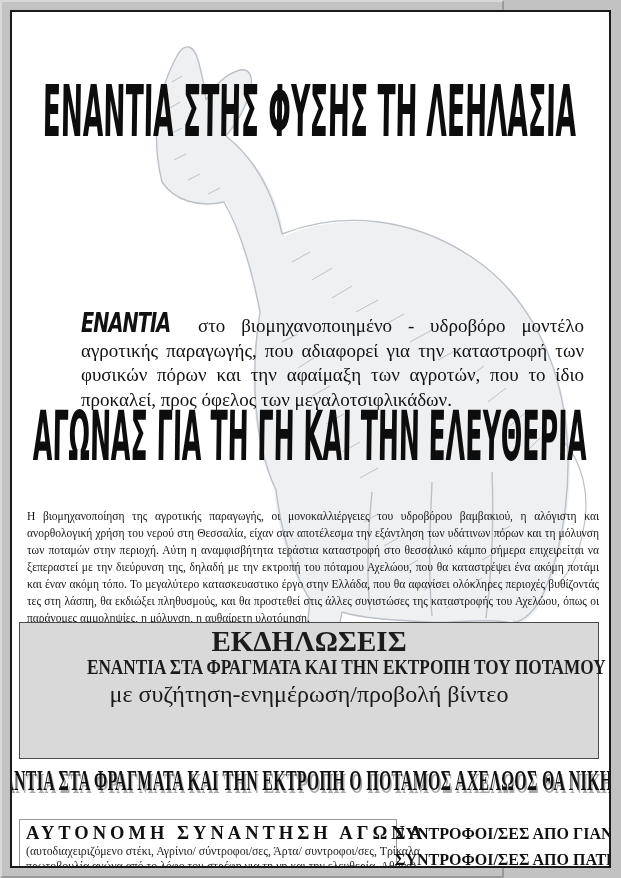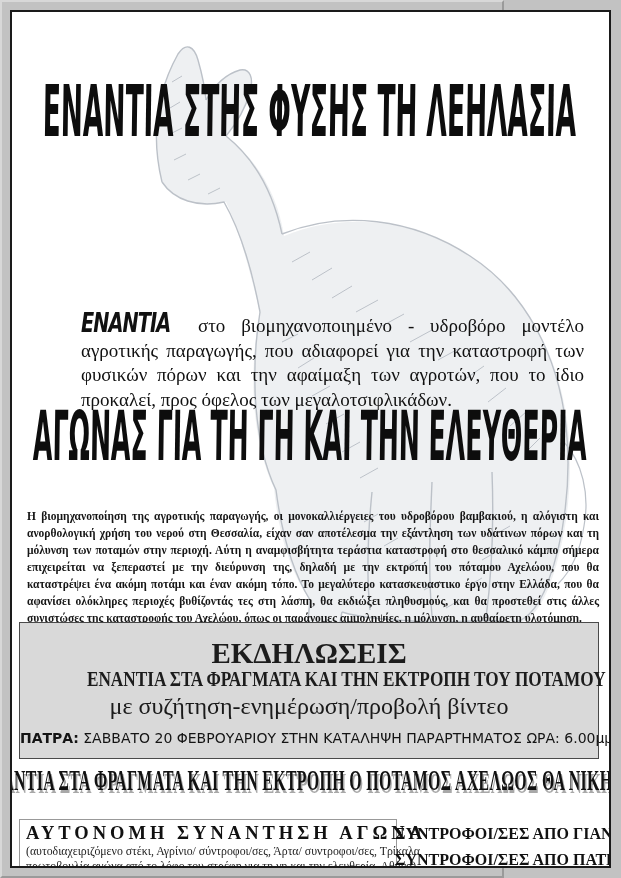--- a/index.html
+++ b/index.html
@@ -68,31 +68,31 @@
     font-weight:bold;font-style:italic;
     font-size:21px;
     transform:scale(0.92,1.25);
     transform-origin:0 70%;
     margin-right:4px;
     letter-spacing:-1px;
   }
   .body-para{
     top:496px;left:15px;width:572px;margin:0;
     font-size:11.5px;line-height:17px;
-    font-weight:bold;
+    font-weight:normal;
     text-align:justify;
     color:#161616;
   }
   .events-box{
     box-sizing:border-box;
     top:610px;left:7px;width:580px;height:137px;
     background:#d9d9d9;
     border:1px solid #4a4a4a;
     text-align:center;
-    padding-top:14px;
+    padding-top:2px;
   }
   .events-title{
     font-size:29px;font-weight:bold;color:#1c1c1c;
     transform:scaleY(1.05);transform-origin:center top;
     line-height:1.05;
   }
   .events-subtitle{height:25px;}
   .events-subtitle > span{
     display:inline-block;white-space:nowrap;
     font-size:21px;font-weight:bold;color:#1c1c1c;
@@ -194,24 +194,20 @@
     </div>
 
     <p class="layer body-para">Η βιομηχανοποίηση της αγροτικής παραγωγής, οι μονοκαλλιέργειες του υδροβόρου βαμβακιού, η αλόγιστη και ανορθολογική χρήση του νερού στη Θεσσαλία, είχαν σαν αποτέλεσμα την εξάντληση των υδάτινων πόρων και τη μόλυνση των ποταμών στην περιοχή. Αύτη η αναμφισβήτητα τεράστια καταστροφή στο θεσσαλικό κάμπο σήμερα επιχειρείται να ξεπεραστεί με την διεύρυνση της, δηλαδή με την εκτροπή του πόταμου Αχελώου, που θα καταστρέψει ένα ακόμη ποτάμι και έναν ακόμη τόπο. Το μεγαλύτερο κατασκευαστικο έργο στην Ελλάδα, που θα αφανίσει ολόκληρες περιοχές βυθίζοντάς τες στη λάσπη, θα εκδιώξει πληθυσμούς, και θα προστεθεί στις άλλες συνιστώσες της καταστροφής του Αχελώου, όπως οι παράνομες αμμοληψίες, η μόλυνση, η αυθαίρετη υλοτόμηση.</p>
 
     <div class="layer events-box">
       <div class="events-title">ΕΚΔΗΛΩΣΕΙΣ</div>
       <div class="events-subtitle">
         <span>ΕΝΑΝΤΙΑ ΣΤΑ ΦΡΑΓΜΑΤΑ ΚΑΙ ΤΗΝ ΕΚΤΡΟΠΗ ΤΟΥ ΠΟΤΑΜΟΥ ΑΧΕΛΩΟΥ</span>
       </div>
       <div class="events-format">με συζήτηση-ενημέρωση/προβολή βίντεο</div>
-      <div class="event-line">
-        <span class="city">ΠΑΤΡΑ:</span>
-        <span>ΣΑΒΒΑΤΟ 20 ΦΕΒΡΟΥΑΡΙΟΥ ΣΤΗΝ ΚΑΤΑΛΗΨΗ ΠΑΡΑΡΤΗΜΑΤΟΣ ΩΡΑ: 6.00μμ</span>
-      </div>
     </div>
 
     <div class="layer slogan">
       <span>ΕΝΑΝΤΙΑ ΣΤΑ ΦΡΑΓΜΑΤΑ ΚΑΙ ΤΗΝ ΕΚΤΡΟΠΗ Ο ΠΟΤΑΜΟΣ ΑΧΕΛΩΟΣ ΘΑ ΝΙΚΗΣΕΙ</span>
     </div>
 
     <div class="layer signature-box">
       <div class="sig-name">ΑΥΤΟΝΟΜΗ ΣΥΝΑΝΤΗΣΗ ΑΓΩΝΑ</div>
       <div class="sig-details">
         <div>(αυτοδιαχειριζόμενο στέκι, Αγρίνιο/ σύντροφοι/σες, Άρτα/ συντροφοι/σες, Τρίκαλα</div>

